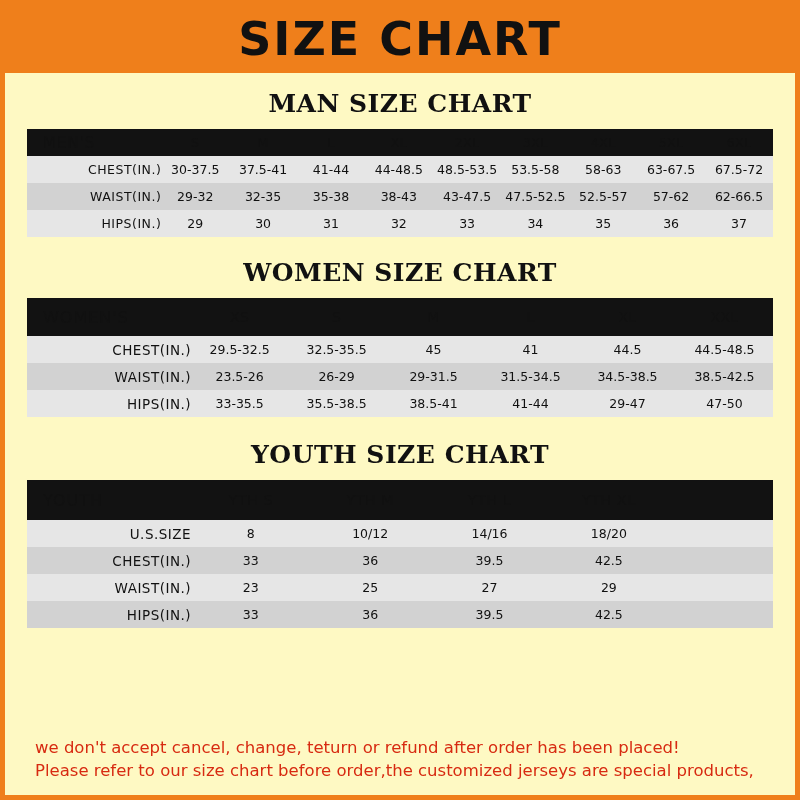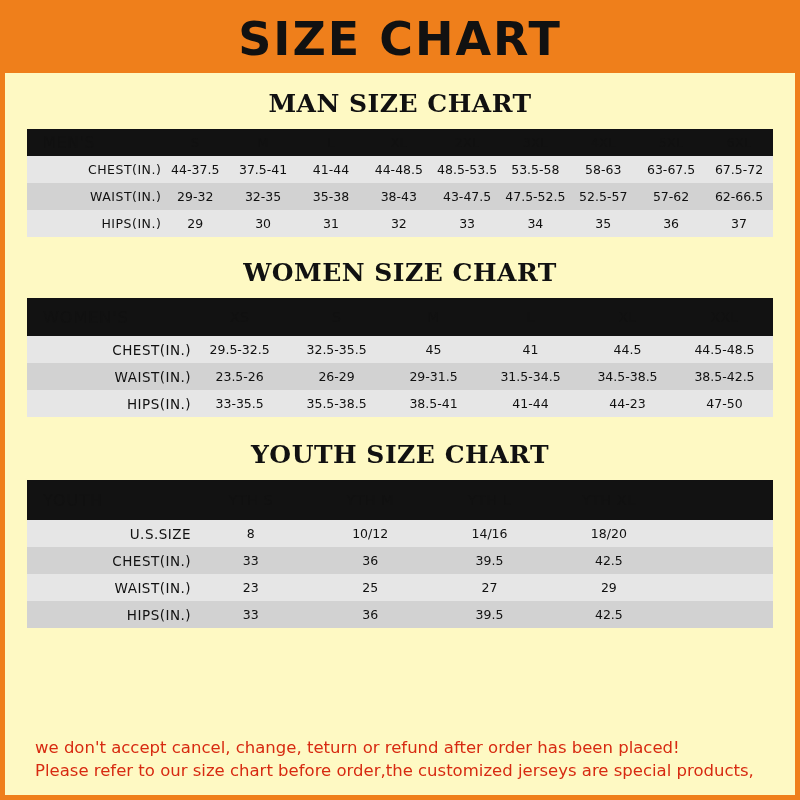--- a/index.html
+++ b/index.html
@@ -150,21 +150,21 @@
           <th>2XL</th>
           <th>3XL</th>
           <th>4XL</th>
           <th>5XL</th>
           <th>6XL</th>
         </tr>
       </thead>
       <tbody>
         <tr class="odd">
           <td class="rowhead">CHEST(IN.)</td>
-          <td>44-37.5</td>
+          <td>30-37.5</td>
           <td>37.5-41</td>
           <td>41-44</td>
           <td>44-48.5</td>
           <td>48.5-53.5</td>
           <td>53.5-58</td>
           <td>58-63</td>
           <td>63-67.5</td>
           <td>67.5-72</td>
         </tr>
         <tr class="even">
@@ -235,21 +235,21 @@
           <td>31.5-34.5</td>
           <td>34.5-38.5</td>
           <td>38.5-42.5</td>
         </tr>
         <tr class="odd">
           <td class="rowhead">HIPS(IN.)</td>
           <td>33-35.5</td>
           <td>35.5-38.5</td>
           <td>38.5-41</td>
           <td>41-44</td>
-          <td>44-23</td>
+          <td>29-47</td>
           <td>47-50</td>
         </tr>
       </tbody>
     </table>
 
     <div class="section-title t3">YOUTH SIZE CHART</div>
 
     <table class="size-table youth-table">
       <colgroup>
         <col style="width:22%">

